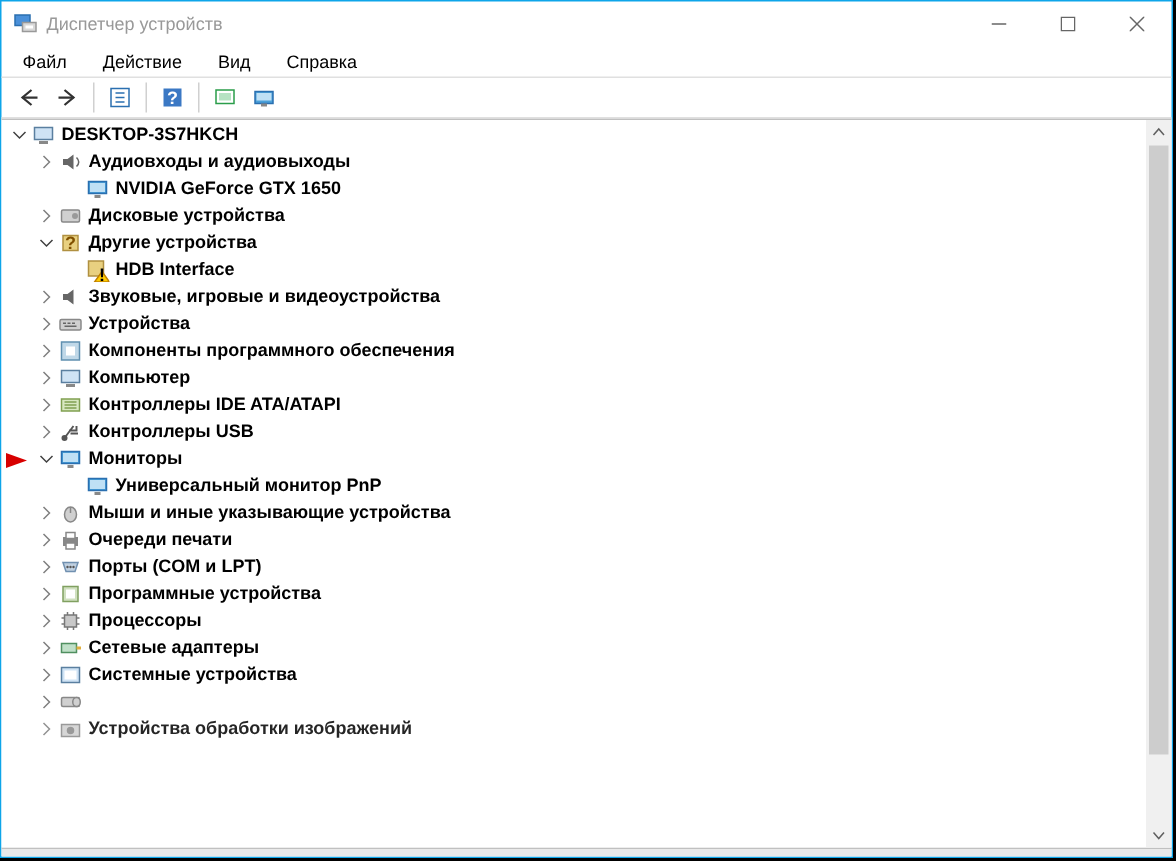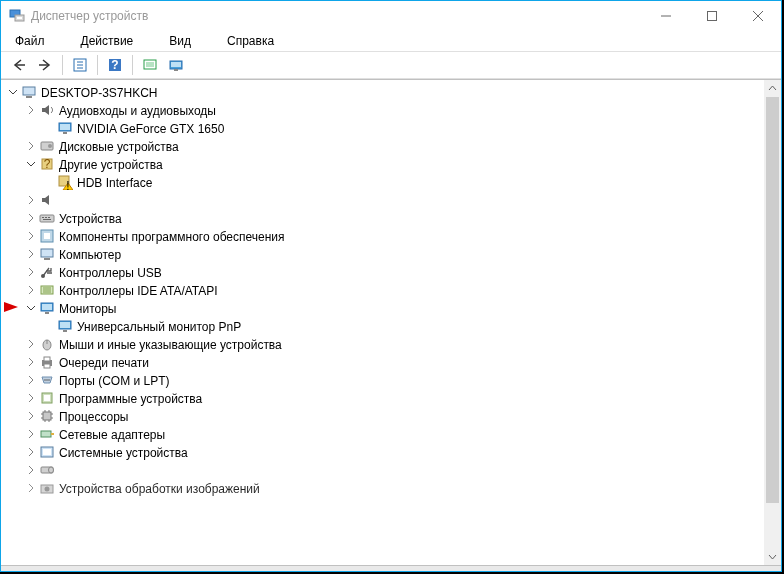--- a/index.html
+++ b/index.html
@@ -5,36 +5,36 @@
   * { box-sizing: border-box; margin: 0; padding: 0; font-family: "Segoe UI", Tahoma, sans-serif; font-size: 12px; }
   html, body { width: 784px; height: 574px; overflow: hidden; background: #000; }
   .window { width: 782px; height: 572px; background: #fff; border: 1px solid #0ea5e9; position: relative; display: flex; flex-direction: column; }
   
   .titlebar { height: 30px; display: flex; align-items: center; padding: 0 0 0 8px; color: #999; }
   .titlebar .app-icon { width: 16px; height: 16px; margin-right: 6px; display: inline-flex; align-items: center; justify-content: center; }
   .titlebar .title-text { flex: 1; }
   .winbtns { display: flex; height: 100%; }
   .winbtn { width: 46px; height: 100%; display: flex; align-items: center; justify-content: center; color: #666; }
   
-  .menubar { height: 20px; display: flex; align-items: center; padding: 0 6px; gap: 20px; }
+  .menubar { height: 20px; display: flex; align-items: center; padding: 0 6px; gap: 8px; }
   .menu-item { padding: 2px 8px; }
   
   .toolbar { height: 28px; border-top: 1px solid #e0e0e0; border-bottom: 1px solid #e0e0e0; display: flex; align-items: center; padding: 0 6px; gap: 2px; }
   .toolbtn { width: 24px; height: 24px; display: flex; align-items: center; justify-content: center; border: 1px solid transparent; }
   .tool-sep { width: 1px; height: 20px; background: #d0d0d0; margin: 0 3px; }
   
   .content { flex: 1; position: relative; border-top: 1px solid #c0c0c0; overflow: hidden; background: #fff; }
   .tree-scroll { position: absolute; inset: 0 17px 0 0; overflow: hidden; padding: 2px 0 0 4px; }
   .scrollbar { position: absolute; right: 0; top: 0; bottom: 0; width: 17px; background: #f0f0f0; }
   .scroll-arrow { height: 17px; display: flex; align-items: center; justify-content: center; color: #606060; }
   .scroll-track { position: absolute; top: 17px; bottom: 17px; left: 0; right: 0; }
   .scroll-thumb { position: absolute; left: 2px; right: 2px; top: 0; height: 90%; background: #cdcdcd; }
   .scroll-arrow.bottom { position: absolute; bottom: 0; left: 0; right: 0; }
   
-  .row { height: 18px; display: flex; align-items: flex-end; white-space: nowrap; position: relative; }
+  .row { height: 18px; display: flex; align-items: flex-start; white-space: nowrap; position: relative; font-weight: bold; }
   .row .chevron { width: 16px; height: 16px; display: flex; align-items: center; justify-content: center; color: #666; }
   .row .node-icon { width: 16px; height: 16px; margin-right: 4px; display: flex; align-items: center; justify-content: center; }
   .row .label { color: #000; }
   .indent-0 { padding-left: 0; }
   .indent-1 { padding-left: 18px; }
   .indent-2 { padding-left: 36px; }
   .arrow-marker { position: absolute; left: -1px; width: 14px; height: 10px; }
   
   .status-strip { height: 6px; border-top: 1px solid #c0c0c0; background: #e9e9e9; }
   svg { display: block; }
@@ -215,20 +215,21 @@
         <span class="chevron">
             <svg width="10" height="10">
               <path d="M3 1 L7 5 L3 9" fill="none" stroke="#808080"></path>
             </svg>
           </span>
         <span class="node-icon">
             <svg width="16" height="16">
               <path d="M3 6h3l4-3v10l-4-3H3z" fill="#666"></path>
             </svg>
           </span>
+        <span class="label">Звуковые, игровые и видеоустройства</span>
       </div>
 
       <div class="row indent-1">
         <span class="chevron">
             <svg width="10" height="10">
               <path d="M3 1 L7 5 L3 9" fill="none" stroke="#808080"></path>
             </svg>
           </span>
         <span class="node-icon">
             <svg width="16" height="16">
@@ -273,42 +274,42 @@
       </div>
 
       <div class="row indent-1">
         <span class="chevron">
             <svg width="10" height="10">
               <path d="M3 1 L7 5 L3 9" fill="none" stroke="#808080"></path>
             </svg>
           </span>
         <span class="node-icon">
             <svg width="16" height="16">
-              <circle cx="4" cy="12" r="2" fill="#555"></circle>
-              <path d="M4 12 L10 4 M7 7 L12 7 L12 4 M8 9 L13 9" fill="none" stroke="#555" stroke-width="1.3"></path>
-            </svg>
-          </span>
-        <span class="label">Контроллеры USB</span>
-      </div>
-
-      <div class="row indent-1">
-        <span class="chevron">
-            <svg width="10" height="10">
-              <path d="M3 1 L7 5 L3 9" fill="none" stroke="#808080"></path>
-            </svg>
-          </span>
-        <span class="node-icon">
-            <svg width="16" height="16">
               <rect x="2" y="4" width="12" height="8" fill="#d8e8c0" stroke="#80a050"></rect>
               <line x1="4" y1="6" x2="12" y2="6" stroke="#80a050"></line>
               <line x1="4" y1="8" x2="12" y2="8" stroke="#80a050"></line>
               <line x1="4" y1="10" x2="12" y2="10" stroke="#80a050"></line>
             </svg>
           </span>
         <span class="label">Контроллеры IDE ATA/ATAPI</span>
+      </div>
+
+      <div class="row indent-1">
+        <span class="chevron">
+            <svg width="10" height="10">
+              <path d="M3 1 L7 5 L3 9" fill="none" stroke="#808080"></path>
+            </svg>
+          </span>
+        <span class="node-icon">
+            <svg width="16" height="16">
+              <circle cx="4" cy="12" r="2" fill="#555"></circle>
+              <path d="M4 12 L10 4 M7 7 L12 7 L12 4 M8 9 L13 9" fill="none" stroke="#555" stroke-width="1.3"></path>
+            </svg>
+          </span>
+        <span class="label">Контроллеры USB</span>
       </div>
 
 
       <div class="row indent-1">
         <svg class="arrow-marker" viewBox="0 0 14 10" style="top:4px;">
             <polygon points="0,0 14,5 0,10" fill="#d80000"></polygon>
           </svg>
         <span class="chevron">
             <svg width="10" height="10">
               <path d="M1 3 L5 7 L9 3" fill="none" stroke="#404040"></path>

